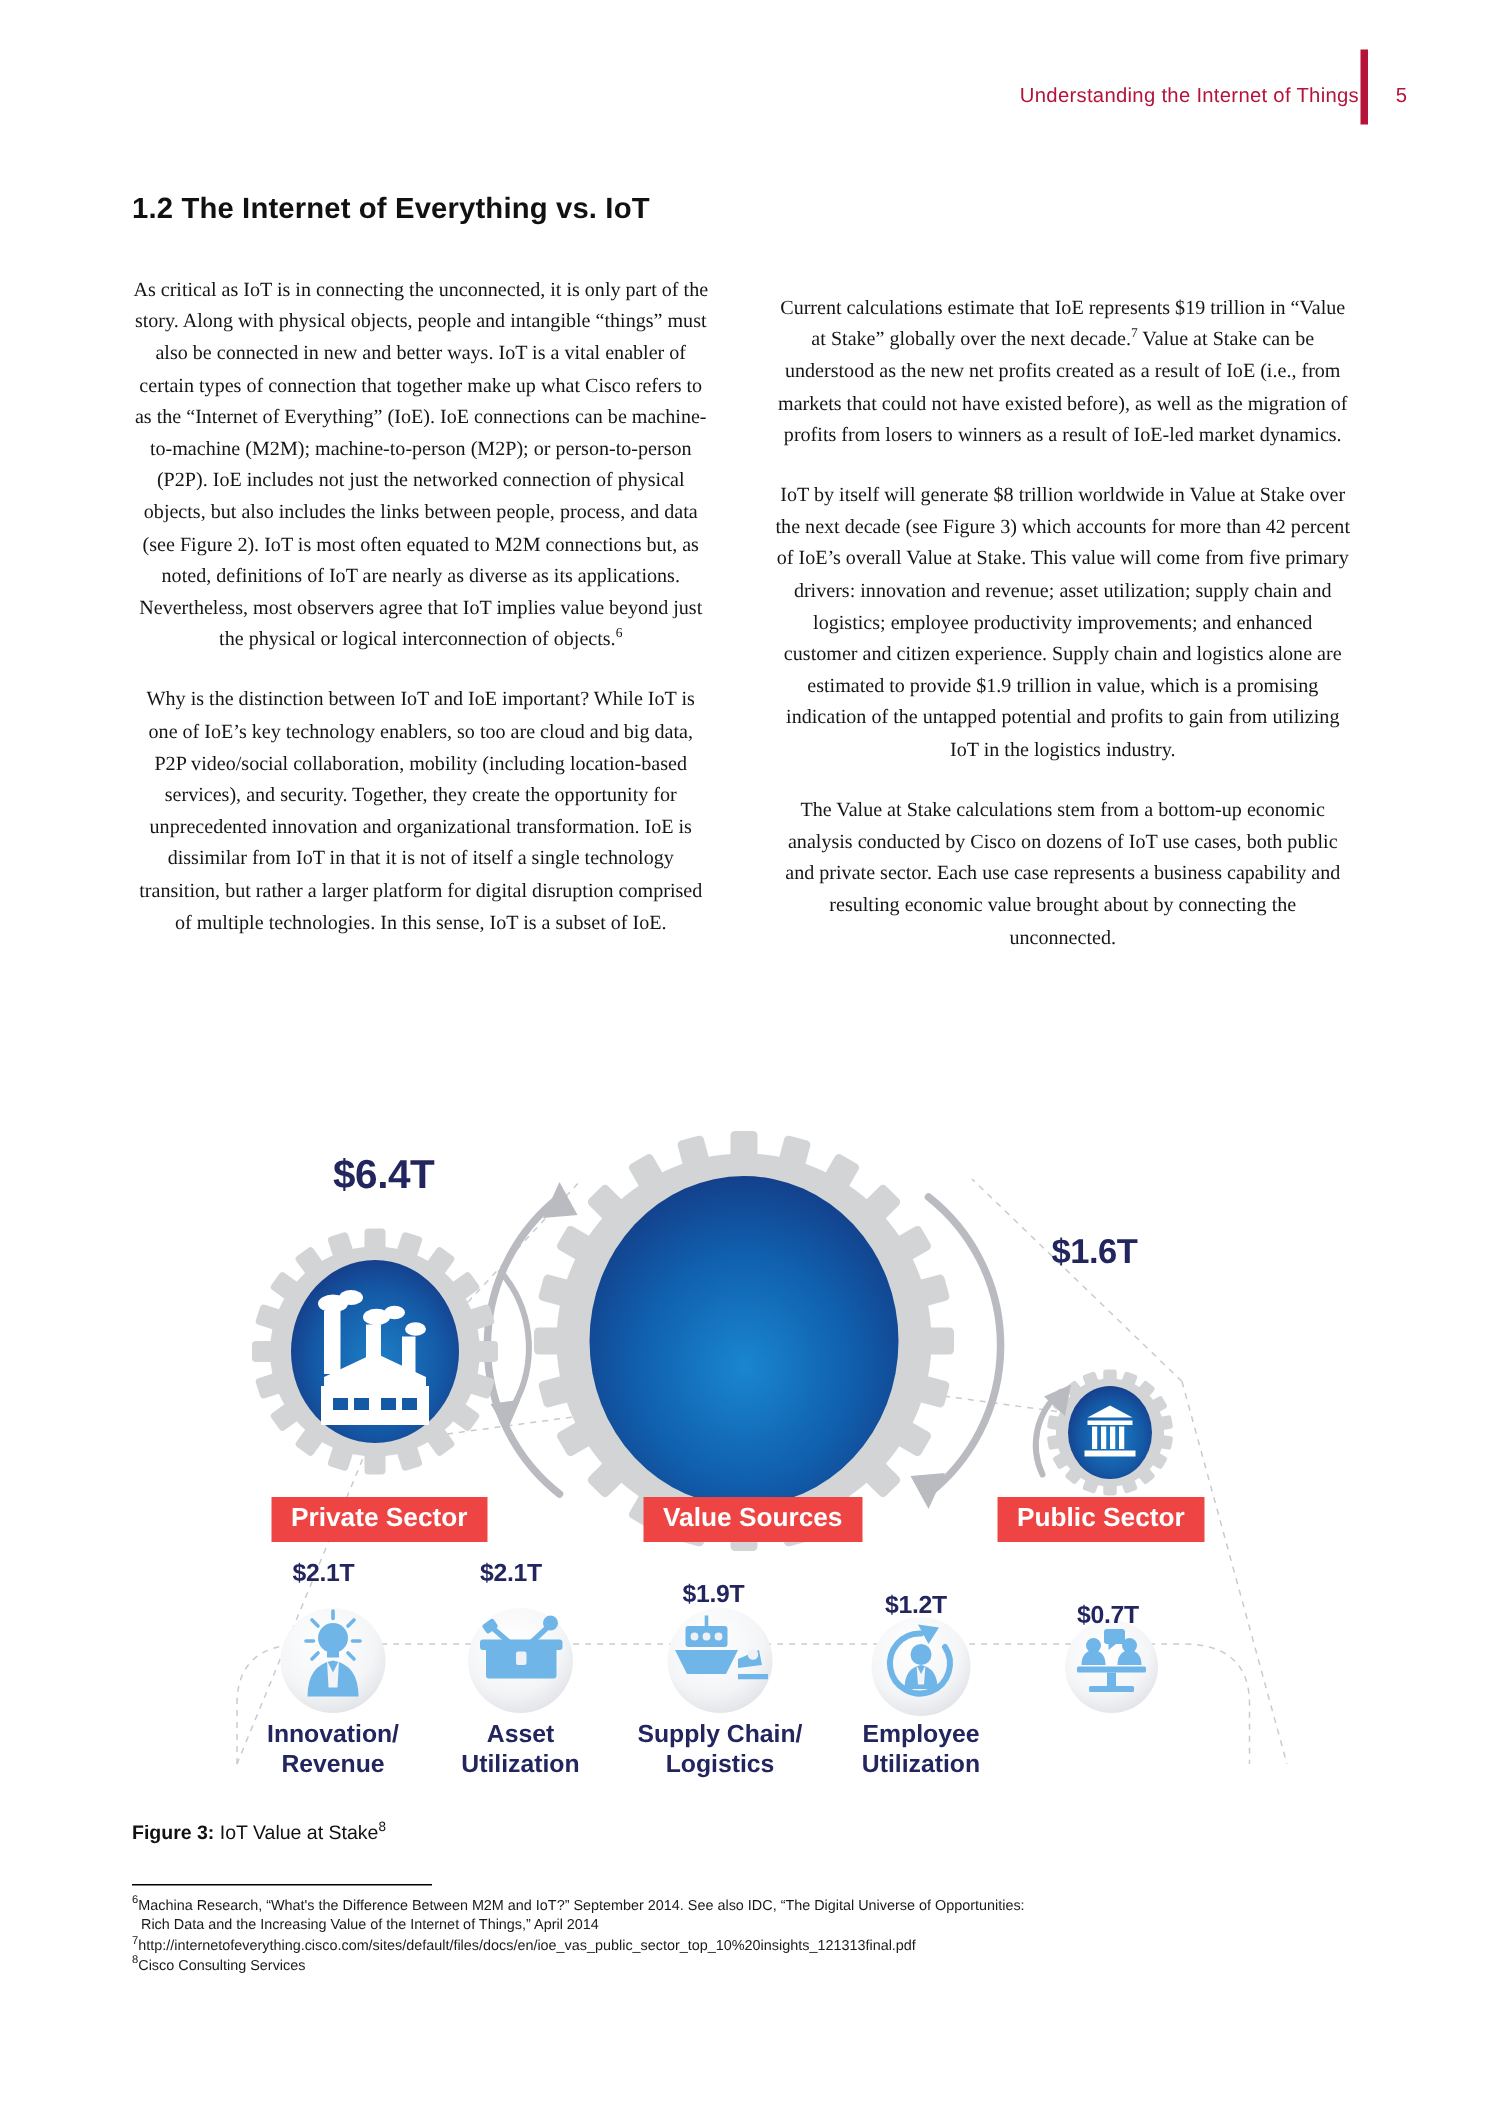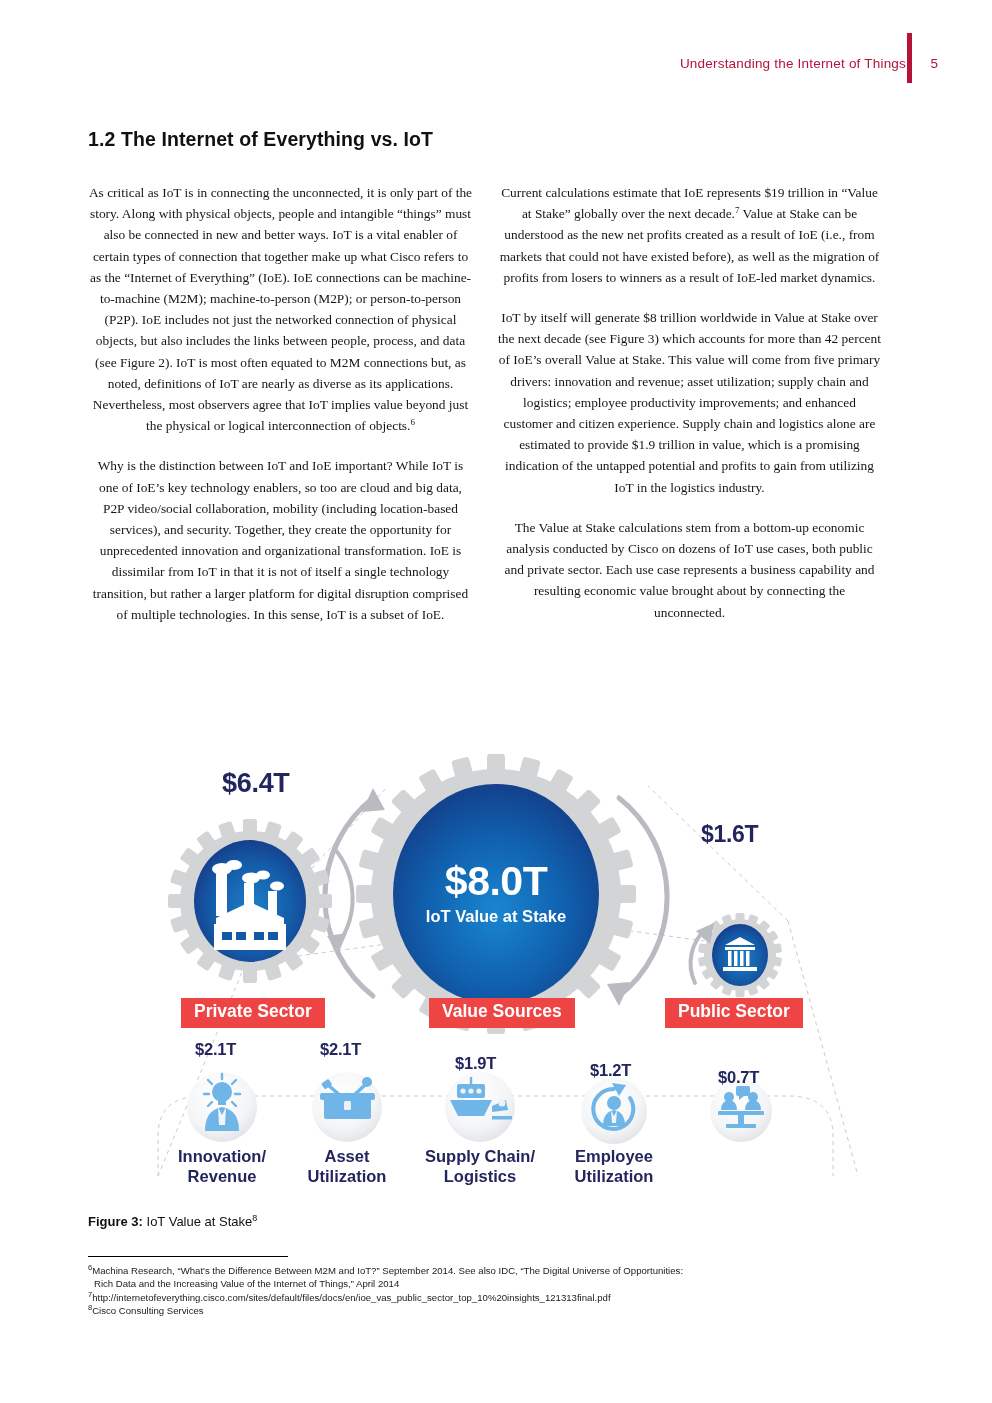--- a/index.html
+++ b/index.html
@@ -26,21 +26,21 @@
   
   .sec-head{
     position:absolute;left:88px;top:128px;
     font-family:"Liberation Sans",sans-serif;font-weight:bold;
     font-size:19.5px;color:#111;letter-spacing:.1px;
   }
 
   
   .col{position:absolute;top:182px;width:385px;}
   .col.left{left:88px;}
-  .col.right{left:497px;}
+  .col.right{left:516px;margin-top:12px;}
   .col p{
     margin:0 0 19px 0;font-size:13.4px;line-height:21.2px;
     text-align:center;color:#161616;
   }
   .col p:last-child{margin-bottom:0;}
   sup{font-size:9px;vertical-align:super;line-height:0;}
 
   
   .figure{position:absolute;left:88px;top:706px;width:816px;height:500px;}
   .figure svg{position:absolute;left:0;top:0;}
@@ -469,24 +469,20 @@
         <path d="M651,390 l5,0 l-5,4 z"></path>
         <rect x="630" y="405" width="46" height="4" rx="1"></rect>
         <rect x="650" y="409" width="6" height="9"></rect>
         <rect x="638" y="418" width="30" height="4" rx="1"></rect>
       </g>
     </svg>
 
     <div class="fig-label amt-big" style="left:134px;top:62px;">$6.4T</div>
     <div class="fig-label amt-mid" style="left:613px;top:115px;">$1.6T</div>
 
-    <div class="center-amt" style="left:0;top:152px;">
-      <span class="v">$8.0T</span>
-      <span class="s">IoT Value at Stake</span>
-    </div>
 
     <div class="banner" style="left:93px;top:292px;">Private Sector</div>
     <div class="banner" style="left:341px;top:292px;">Value Sources</div>
     <div class="banner" style="left:577px;top:292px;">Public Sector</div>
 
     <div class="fig-label amt-small" style="left:107px;top:334px;">$2.1T</div>
     <div class="fig-label amt-small" style="left:232px;top:334px;">$2.1T</div>
     <div class="fig-label amt-small" style="left:367px;top:348px;">$1.9T</div>
     <div class="fig-label amt-small" style="left:502px;top:355px;">$1.2T</div>
     <div class="fig-label amt-small" style="left:630px;top:362px;">$0.7T</div>

